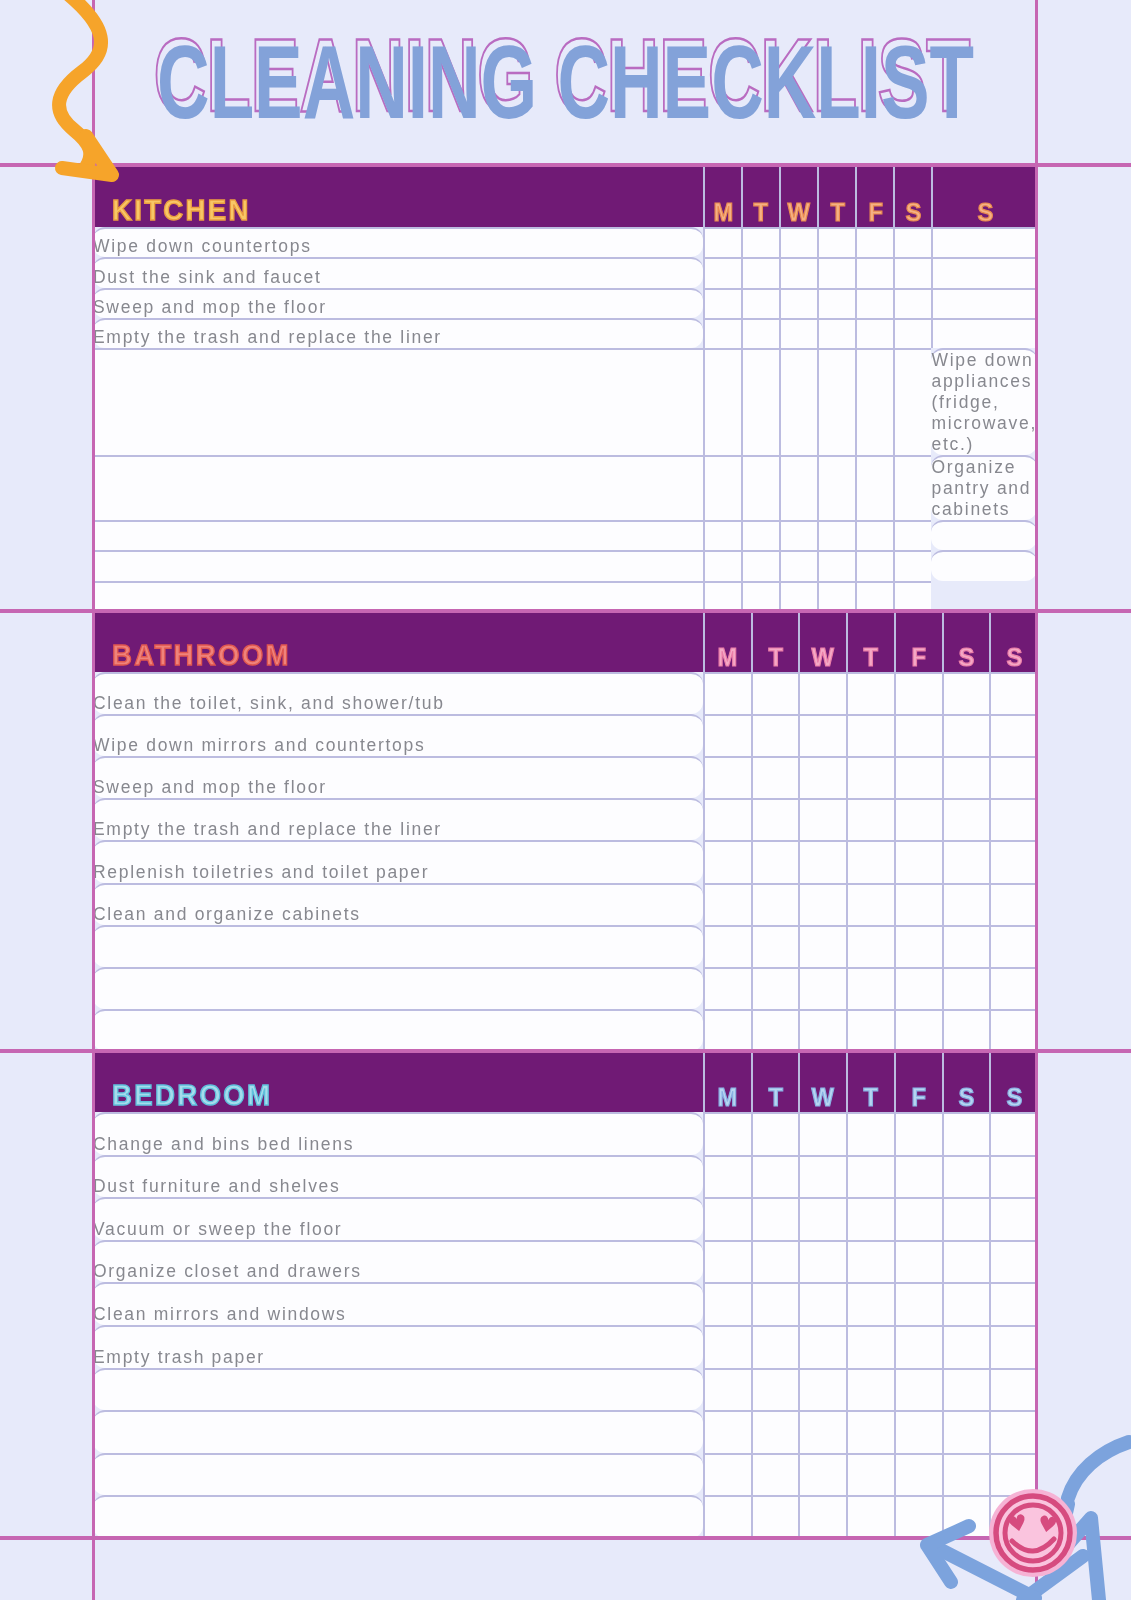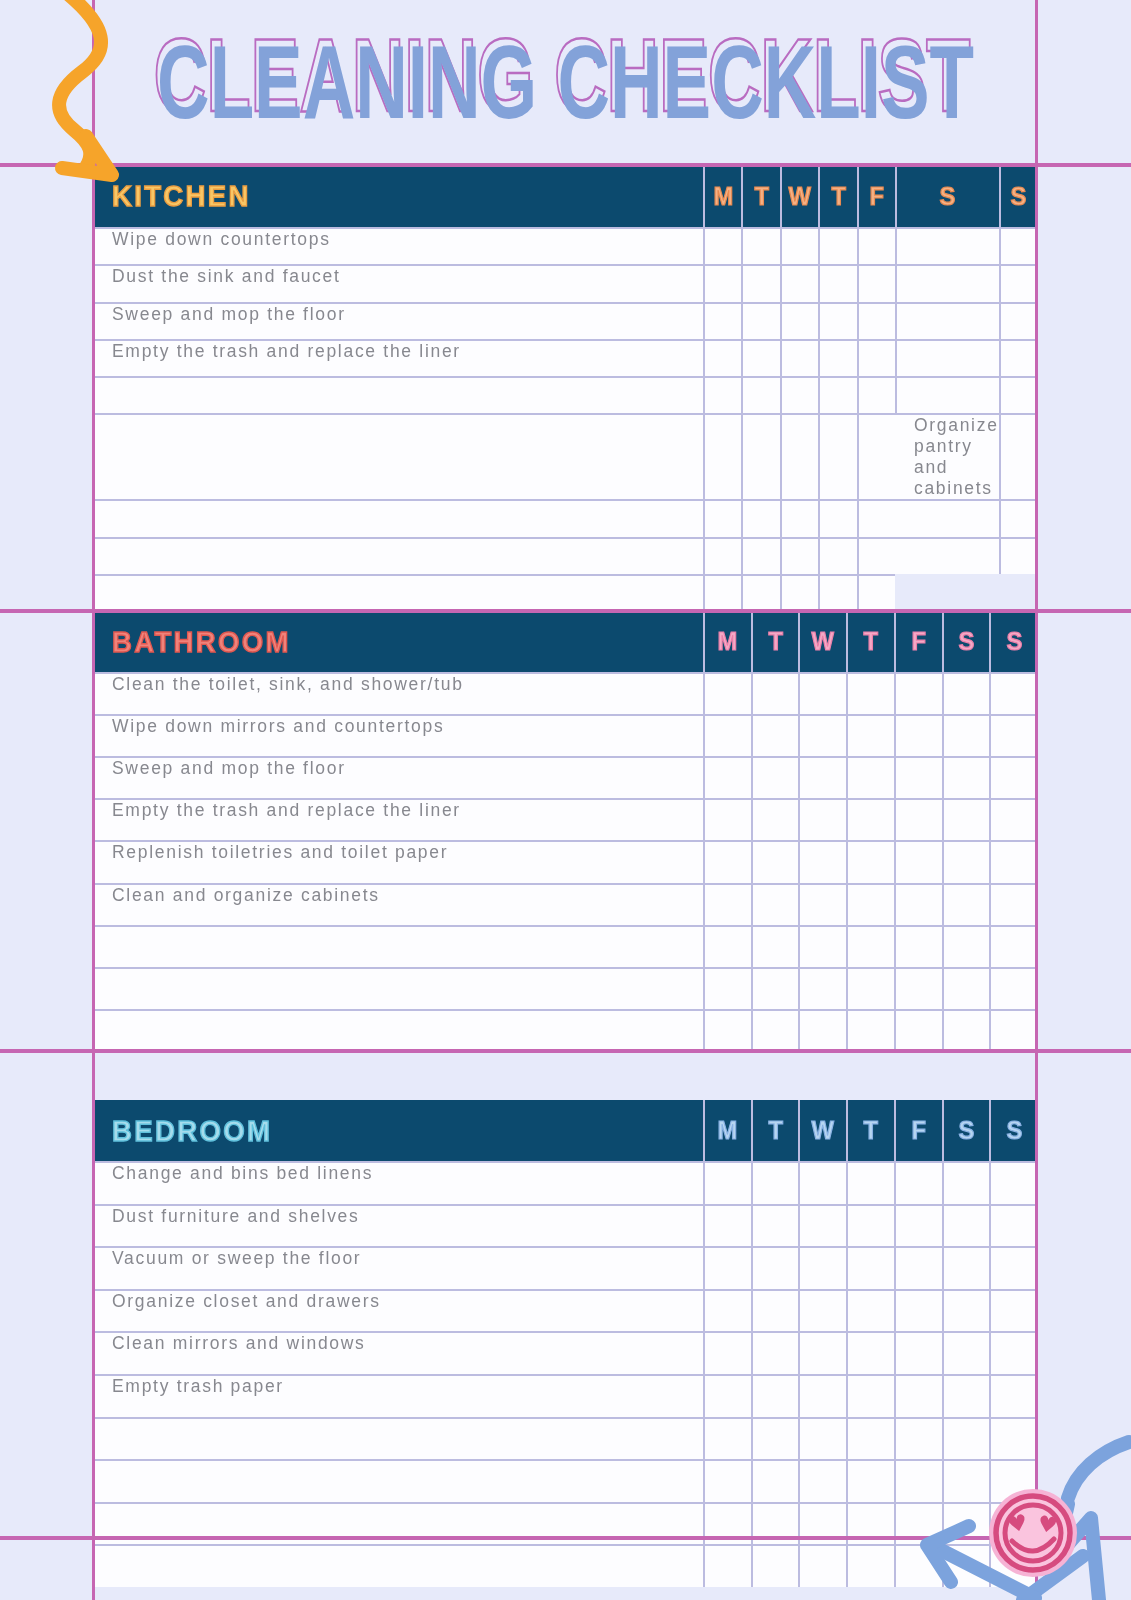--- a/index.html
+++ b/index.html
@@ -32,34 +32,34 @@
     z-index:-1;
   }
 
   
   .section{
     position:absolute;left:93px;width:944px;
     display:grid;
     grid-template-columns:610px repeat(7,1fr);
   }
   .cell{box-sizing:border-box;}
-  .cell.hdr{background:#0c4a6e;}
+  .cell.hdr{background:#701a75;align-items:flex-end;}
   .cell.body{background:#fdfdff;border-top:2px solid #bcbce0;}
   .cell.daycol{border-left:2px solid #bcbce0;}
   .title-cell{display:flex;align-items:center;padding-left:19px;}
   .sec-title{
     font-weight:800;font-size:30px;letter-spacing:2.5px;
     transform:scaleX(.92);transform-origin:left center;
   }
   .day-cell-hdr{display:flex;align-items:center;justify-content:center;}
   .day-letter{
     font-weight:800;font-size:25px;
     transform:scaleX(.95);
   }
-  .task-cell{display:flex;align-items:flex-start;padding-left:19px;}
+  .task-cell{display:flex;align-items:flex-end;border-radius:12px;}
   .task-text{
     font-size:17.5px;letter-spacing:1.7px;color:#87888f;
   }
 
   
   .pline{position:absolute;background:#c666b2;}
   .pline.v{top:0;height:1600px;width:3px;}
   .pline.h{left:0;width:1131px;height:4px;}
 
   
@@ -140,20 +140,23 @@
         <div class="cell body daycol"></div>
         <div class="cell body daycol"></div>
         <div class="cell body daycol"></div>
         <div class="cell body daycol"></div>
         <div class="cell body daycol"></div>
         <div class="cell body daycol"></div>
         <div class="cell body daycol"></div>
         <div class="cell body daycol"></div>
         <div class="cell body daycol"></div>
         <div class="cell body daycol"></div>
+        <div class="cell body task-cell">
+          <span class="task-text">Wipe down appliances (fridge, microwave, etc.)</span>
+        </div>
         <div class="cell body daycol"></div>
         <div class="cell body daycol"></div>
         <div class="cell body daycol"></div>
         <div class="cell body daycol"></div>
         <div class="cell body daycol"></div>
         <div class="cell body daycol"></div>
         <div class="cell body daycol"></div>
         <div class="cell body task-cell">
           <span class="task-text">Organize pantry and cabinets</span>
         </div>
@@ -284,21 +287,21 @@
         <div class="cell body daycol"></div>
         <div class="cell body task-cell"></div>
         <div class="cell body daycol"></div>
         <div class="cell body daycol"></div>
         <div class="cell body daycol"></div>
         <div class="cell body daycol"></div>
         <div class="cell body daycol"></div>
         <div class="cell body daycol"></div>
         <div class="cell body daycol"></div>
       </div>
-      <div class="section" style="top: 1100px; height: 487px; grid-template-rows: 61px repeat(10, 1fr);">
+      <div class="section" style="top: 1051px; height: 487px; grid-template-rows: 61px repeat(10, 1fr);">
         <div class="cell hdr title-cell">
           <span class="sec-title" style="color: rgb(166, 220, 236); -webkit-text-stroke: 1.4px rgb(95, 192, 220);">BEDROOM</span>
         </div>
         <div class="cell hdr daycol day-cell-hdr">
           <span class="day-letter" style="color: rgb(183, 214, 241); -webkit-text-stroke: 1.2px rgb(138, 178, 228);">M</span>
         </div>
         <div class="cell hdr daycol day-cell-hdr">
           <span class="day-letter" style="color: rgb(183, 214, 241); -webkit-text-stroke: 1.2px rgb(138, 178, 228);">T</span>
         </div>
         <div class="cell hdr daycol day-cell-hdr">

